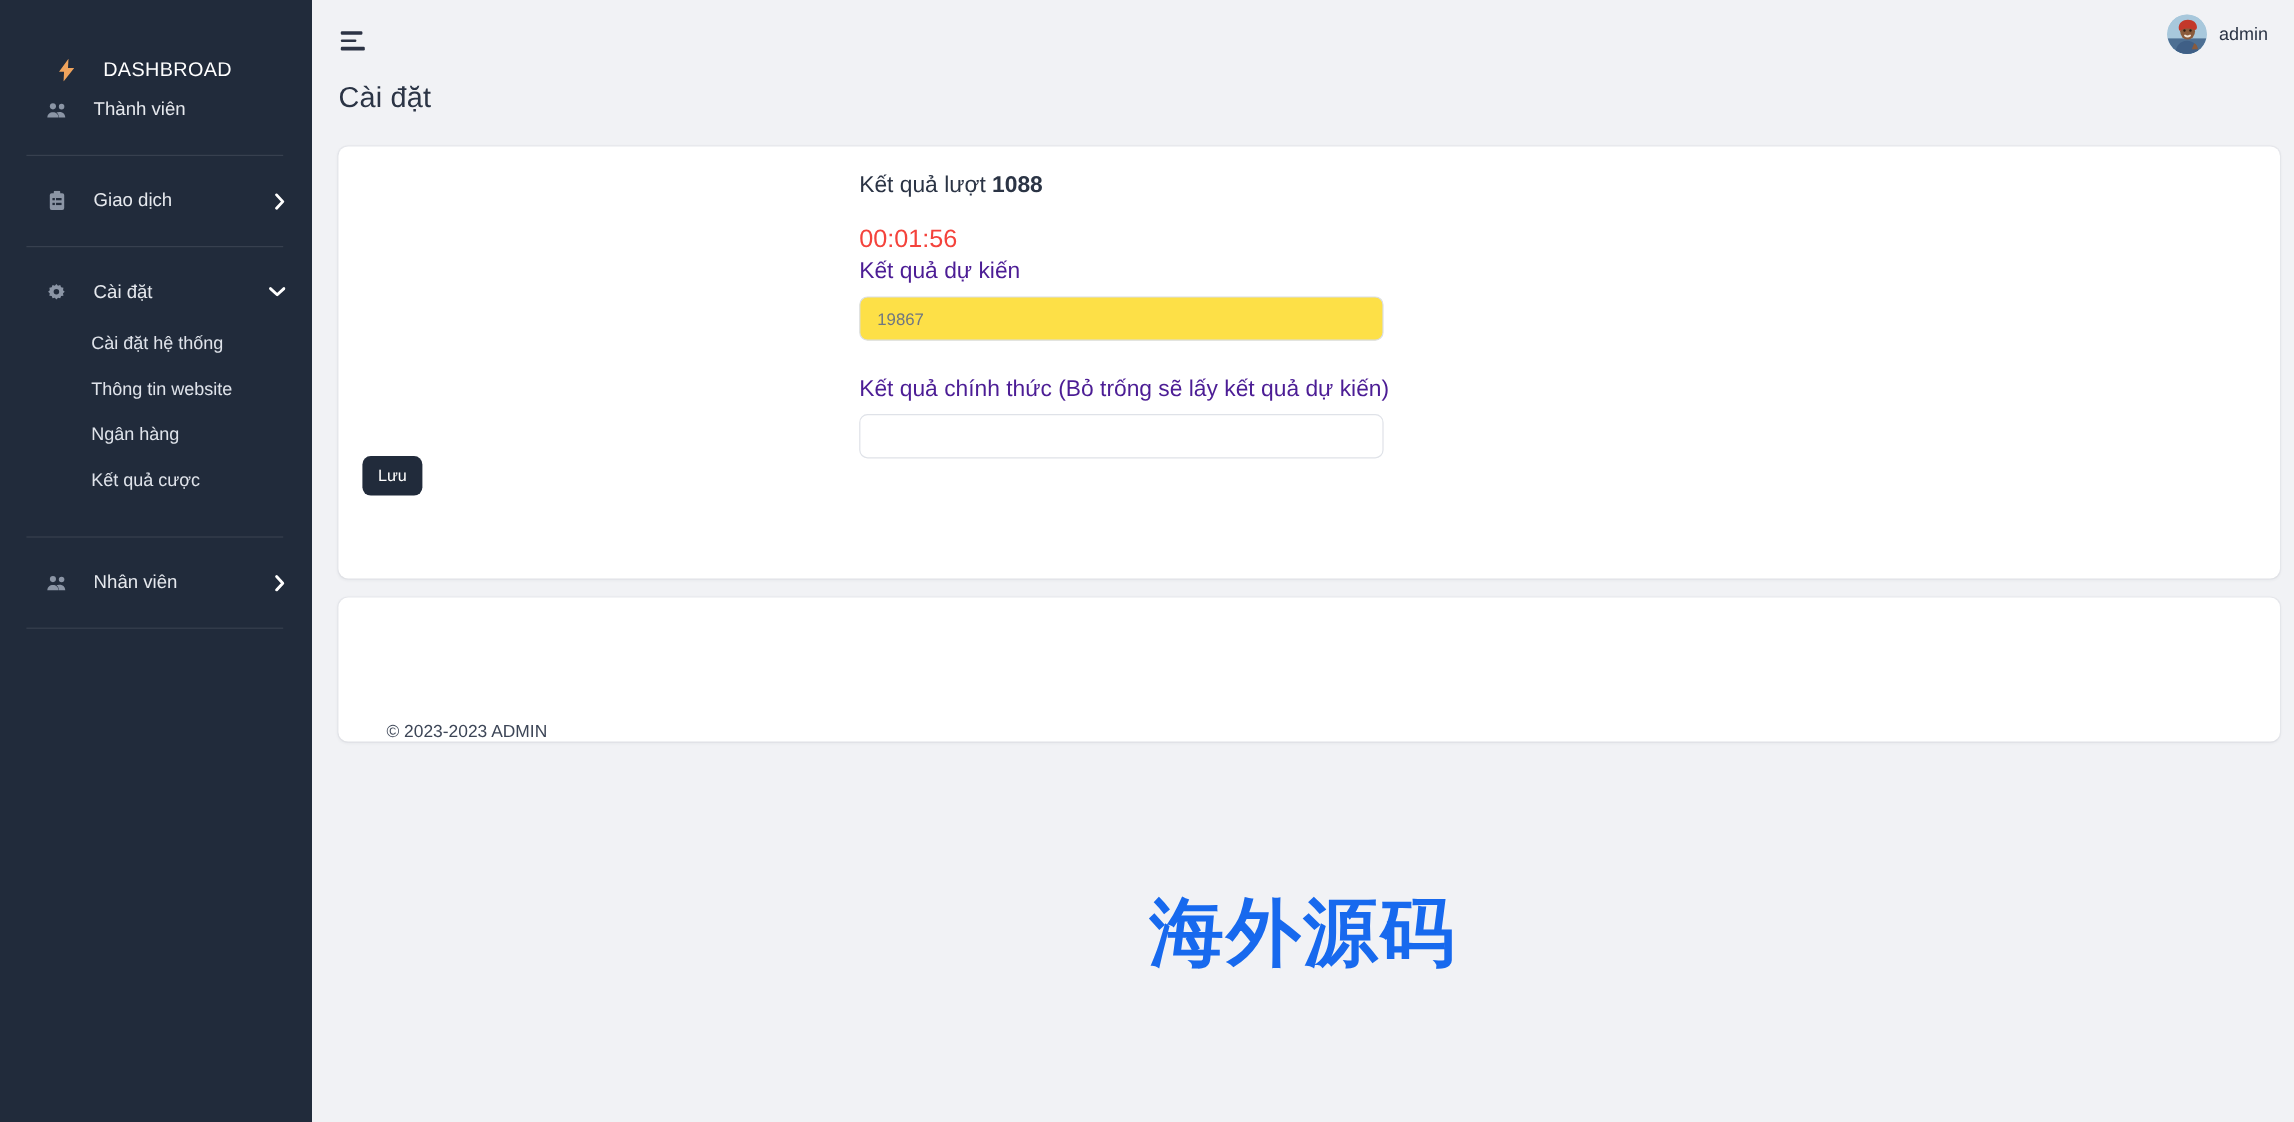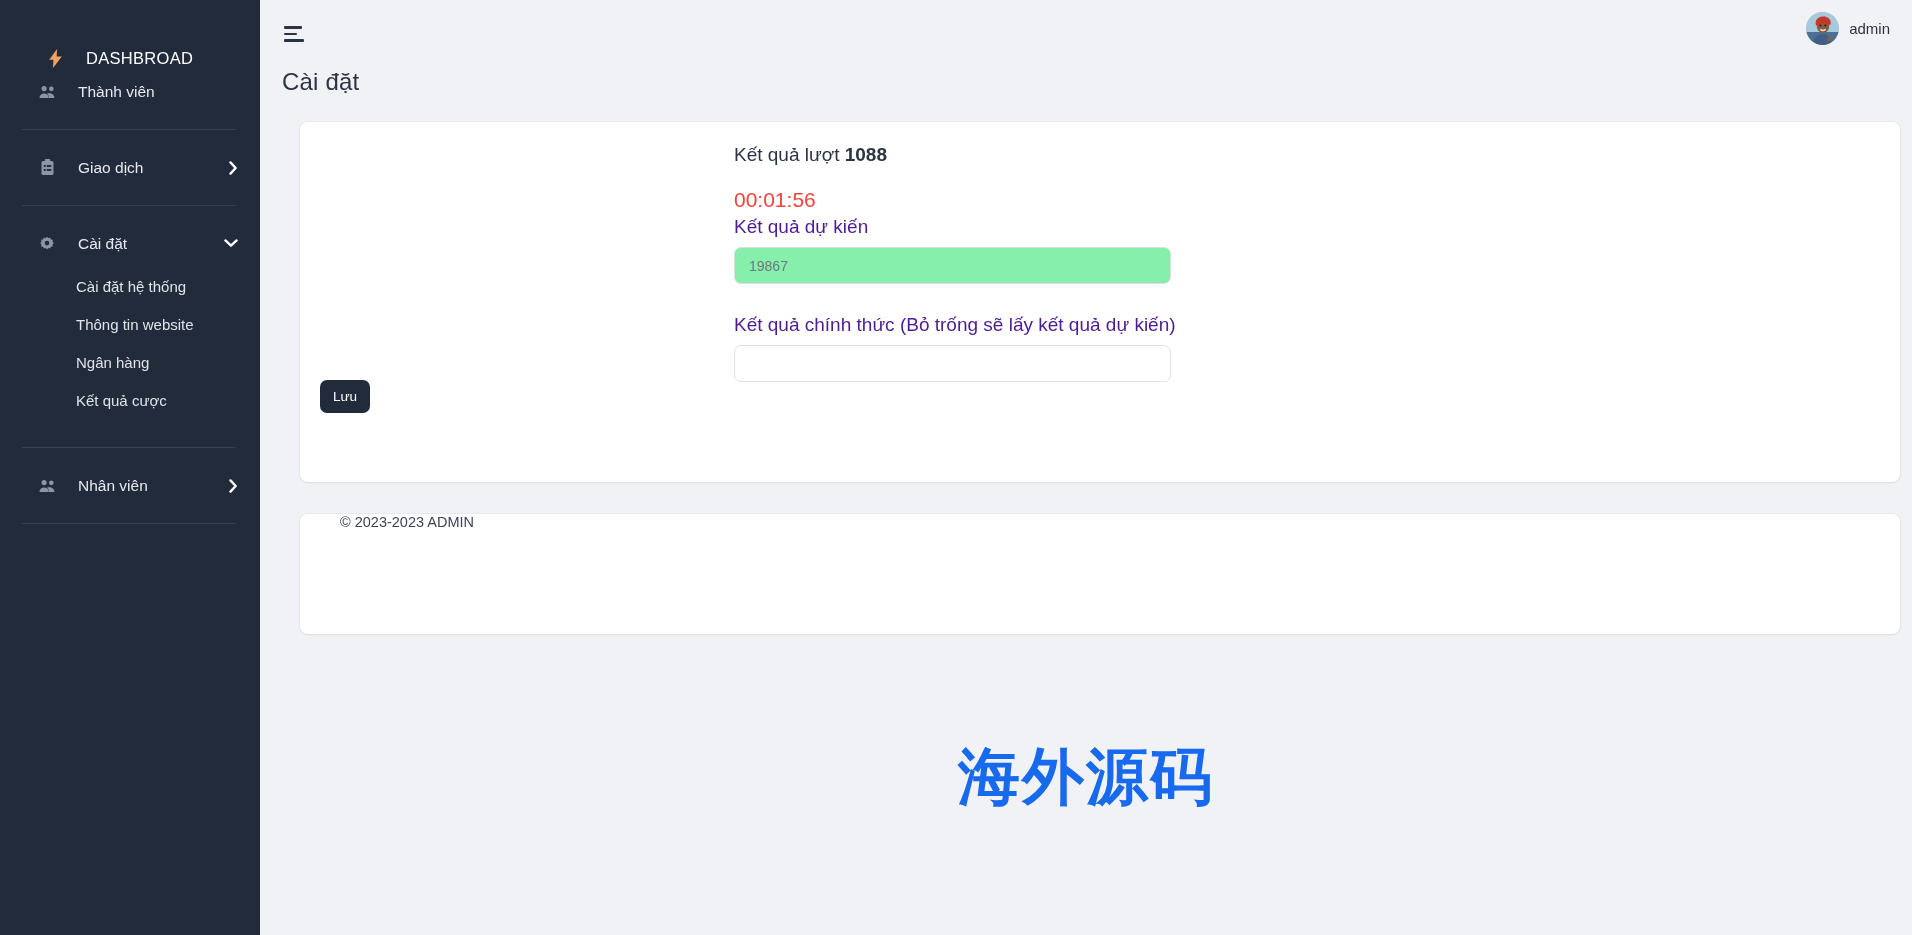--- a/index.html
+++ b/index.html
@@ -83,21 +83,21 @@
     width: 33px; height: 33px; border-radius: 50%;
     overflow: hidden; background: #9fc3d8; display:block;
   }
   .username { font-size: 15px; color: #2b3445; }
 
   .page-title {
     font-size: 24px; color: #2b3445; font-weight: 400;
     padding: 6px 0 0 22px; letter-spacing: .2px;
   }
 
-  .content { padding: 26px 12px 0 40px; }
+  .content { padding: 26px 12px 0 22px; }
 
   .card {
     background: #ffffff; border-radius: 8px;
     box-shadow: 0 1px 3px rgba(30,40,60,.07), 0 0 0 1px rgba(30,40,60,.03);
     position: relative;
   }
   .card-main { height: 360px; padding: 0; }
   .form-block {
     position: absolute; left: 434px; top: 22px; width: 520px;
   }
@@ -107,31 +107,31 @@
   .result-title b { font-weight: 700; }
   .timer { font-size: 21px; color: #f4433c; margin-bottom: 4px; }
   .field-label { font-size: 19px; color: #4c1d95; margin-bottom: 9px; }
   .field-label.spaced { margin-top: 30px; }
   .input {
     width: 437px; height: 37px; border-radius: 7px;
     border: 1px solid #dfe2e8; background: #ffffff;
     font-size: 14px; color: #5e6673; padding: 0 14px;
     font-family: "Liberation Sans", sans-serif; outline: none;
   }
-  .input.disabled { background: #86efac; border-color: #dadee4; color: #6f7782; }
+  .input.disabled { background: #fde047; border-color: #dadee4; color: #6f7782; }
   .save-btn {
     position: absolute; left: 20px; top: 258px;
     background: #212b3b; color: #ffffff;
     border: none; border-radius: 7px;
     width: 50px; height: 33px; font-size: 13.5px; cursor: pointer;
     font-family: "Liberation Sans", sans-serif;
   }
   .card-footer {
-    margin-top: 32px; height: 120px;
-    display: flex; align-items: flex-start;
+    margin-top: 16px; height: 120px;
+    display: flex; align-items: flex-end;
   }
   .copyright { font-size: 14.5px; color: #3d4657; padding-left: 40px; }
 
   .watermark {
     position: absolute; left: 50%; transform: translateX(-50%);
     top: 735px; font-size: 62px; color: #1769ee;
     font-family: "DejaVu Serif", serif; font-weight: 700;
     letter-spacing: 2px; white-space: nowrap;
   }
 </style>

